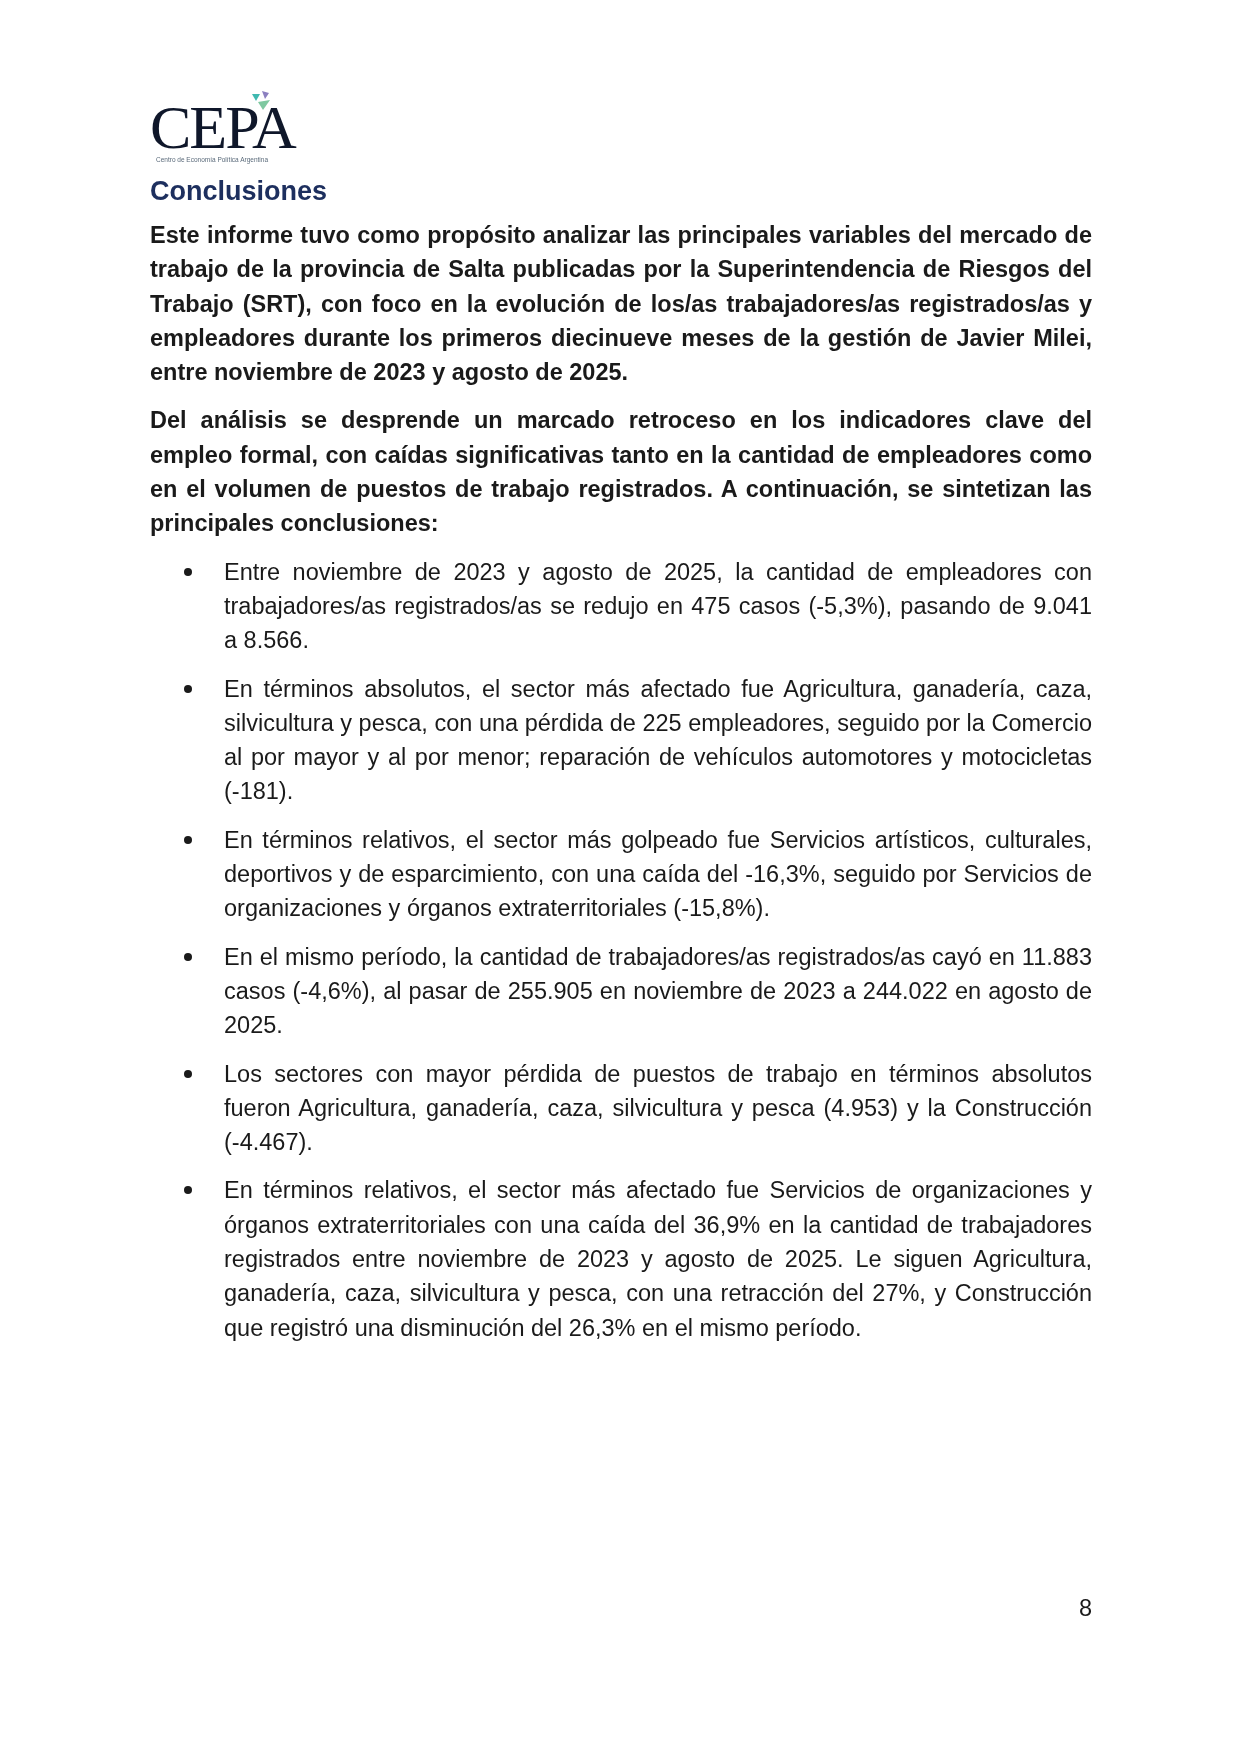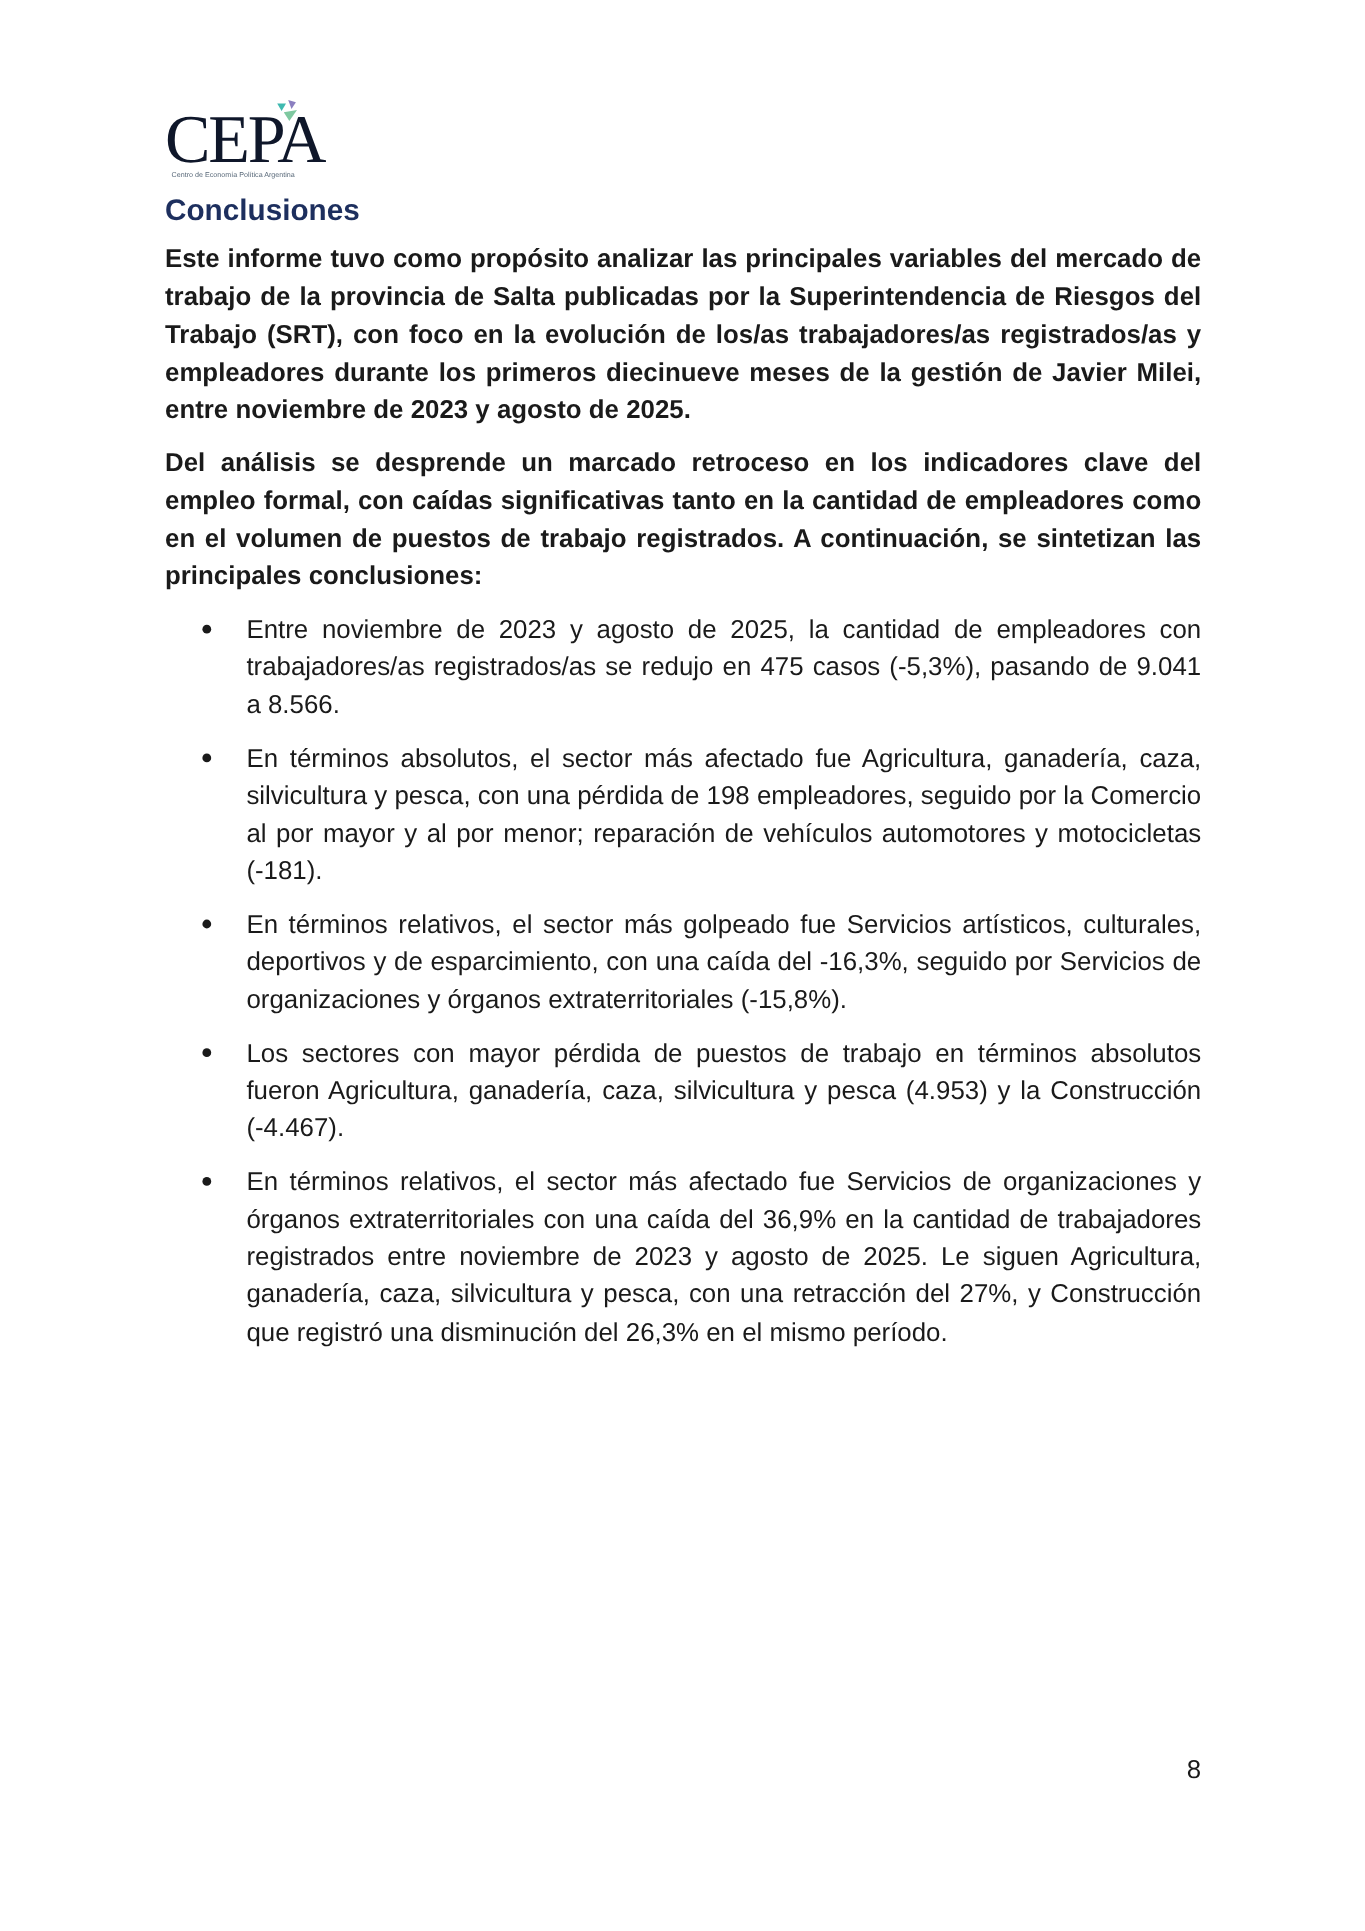--- a/index.html
+++ b/index.html
@@ -109,20 +109,21 @@
   <div class="logo-sub">Centro de Economía Política Argentina</div>
 </div>
 
 <h1 class="heading">Conclusiones</h1>
 
 <div class="content">
   <p>Este informe tuvo como propósito analizar las principales variables del mercado de trabajo de la provincia de Salta publicadas por la Superintendencia de Riesgos del Trabajo (SRT), con foco en la evolución de los/as trabajadores/as registrados/as y empleadores durante los primeros diecinueve meses de la gestión de Javier Milei, entre noviembre de 2023 y agosto de 2025.</p>
   <p>Del análisis se desprende un marcado retroceso en los indicadores clave del empleo formal, con caídas significativas tanto en la cantidad de empleadores como en el volumen de puestos de trabajo registrados. A continuación, se sintetizan las principales conclusiones:</p>
   <ul class="bullets">
     <li><span class="dot"></span><span>Entre noviembre de 2023 y agosto de 2025, la cantidad de empleadores con trabajadores/as registrados/as se redujo en 475 casos (-5,3%), pasando de 9.041 a 8.566.</span></li>
-    <li><span class="dot"></span><span>En términos absolutos, el sector más afectado fue Agricultura, ganadería, caza, silvicultura y pesca, con una pérdida de 198 empleadores, seguido por la Comercio al por mayor y al por menor; reparación de vehículos automotores y motocicletas (-181).</span></li>
+    <li><span class="dot"></span><span>En términos absolutos, el sector más afectado fue Agricultura, ganadería, caza, silvicultura y pesca, con una pérdida de 225 empleadores, seguido por la Comercio al por mayor y al por menor; reparación de vehículos automotores y motocicletas (-181).</span></li>
     <li><span class="dot"></span><span>En términos relativos, el sector más golpeado fue Servicios artísticos, culturales, deportivos y de esparcimiento, con una caída del -16,3%, seguido por Servicios de organizaciones y órganos extraterritoriales (-15,8%).</span></li>
+    <li><span class="dot"></span><span>En el mismo período, la cantidad de trabajadores/as registrados/as cayó en 11.883 casos (-4,6%), al pasar de 255.905 en noviembre de 2023 a 244.022 en agosto de 2025.</span></li>
     <li><span class="dot"></span><span>Los sectores con mayor pérdida de puestos de trabajo en términos absolutos fueron Agricultura, ganadería, caza, silvicultura y pesca (4.953) y la Construcción (-4.467).</span></li>
     <li><span class="dot"></span><span>En términos relativos, el sector más afectado fue Servicios de organizaciones y órganos extraterritoriales con una caída del 36,9% en la cantidad de trabajadores registrados entre noviembre de 2023 y agosto de 2025. Le siguen Agricultura, ganadería, caza, silvicultura y pesca, con una retracción del 27%, y Construcción que registró una disminución del 26,3% en el mismo período.</span></li>
   </ul>
 </div>
 
 <div class="page-number">8</div>
 
 </body></html>

